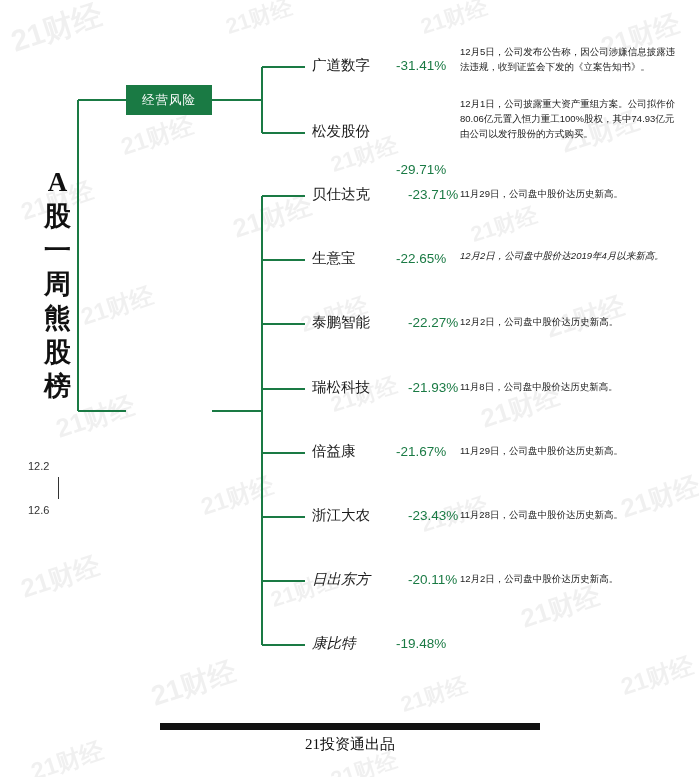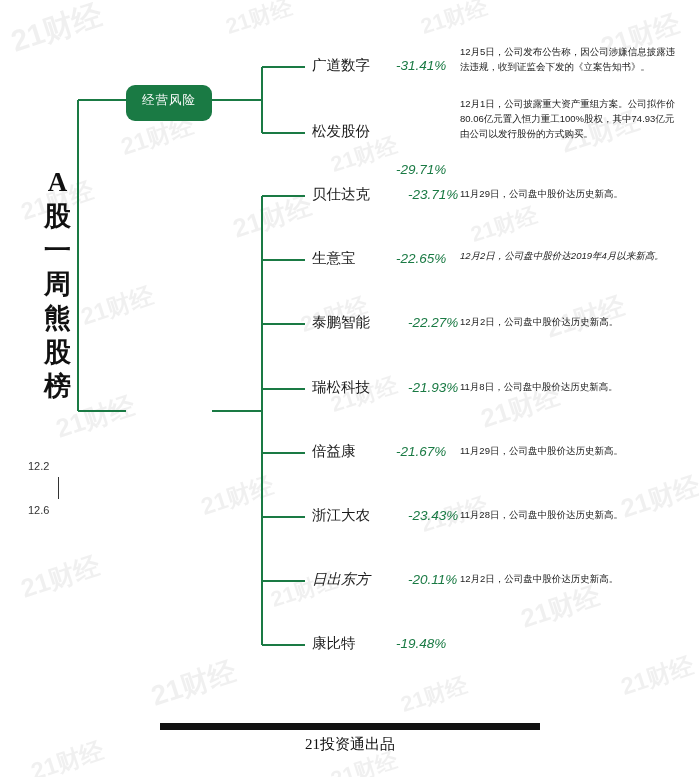--- a/index.html
+++ b/index.html
@@ -79,24 +79,23 @@
     margin: 3px auto;
   }
   
   .branch-box {
     position: absolute;
     background: #1a7a44;
     color: #ffffff;
     font-size: 12.5px;
     text-align: center;
     line-height: 30px;
-    height: 36px;
+    height: 30px;
     width: 86px;
     letter-spacing: 1px;
-    border-radius: 9px;
   }
   #box-risk { left: 126px; top: 85px; }
   #box-drop { left: 126px; top: 396px; }
 
   
   .lines {
     position: absolute;
     left: 0; top: 0;
     width: 699px;
     height: 777px;
@@ -107,21 +106,20 @@
     color: #1a1a1a;
     font-family: "Liberation Serif", serif;
     white-space: nowrap;
   }
   .stock-pct {
     position: absolute;
     font-size: 13.5px;
     color: #1a7a44;
     font-family: "Liberation Sans", sans-serif;
     white-space: nowrap;
-    font-style: italic;
   }
   .note {
     position: absolute;
     font-size: 9.5px;
     color: #222;
     line-height: 15px;
     width: 218px;
     font-family: "Liberation Sans", sans-serif;
   }
   
@@ -253,20 +251,20 @@
     <div class="note" style="left:460px; top:443px;">11月29日，公司盘中股价达历史新高。</div>
 
     <div class="stock-name" style="left:312px; top:506px;">浙江大农</div>
     <div class="stock-pct" style="left:408px; top:508px;">-23.43%</div>
     <div class="note" style="left:460px; top:507px;">11月28日，公司盘中股价达历史新高。</div>
 
     <div class="stock-name" style="left:312px; top:570px;font-style:italic;">日出东方</div>
     <div class="stock-pct" style="left:408px; top:572px;">-20.11%</div>
     <div class="note" style="left:460px; top:571px;">12月2日，公司盘中股价达历史新高。</div>
 
-    <div class="stock-name" style="left:312px; top:634px;">康比特</div>
+    <div class="stock-name" style="left:312px; top:634px;font-style:italic;">康比特</div>
     <div class="stock-pct" style="left:396px; top:636px;">-19.48%</div>
 
     <div class="footer-bar"></div>
     <div class="footer-text">21投资通出品</div>
 
   </div>
 </div>
 
 </body></html>

